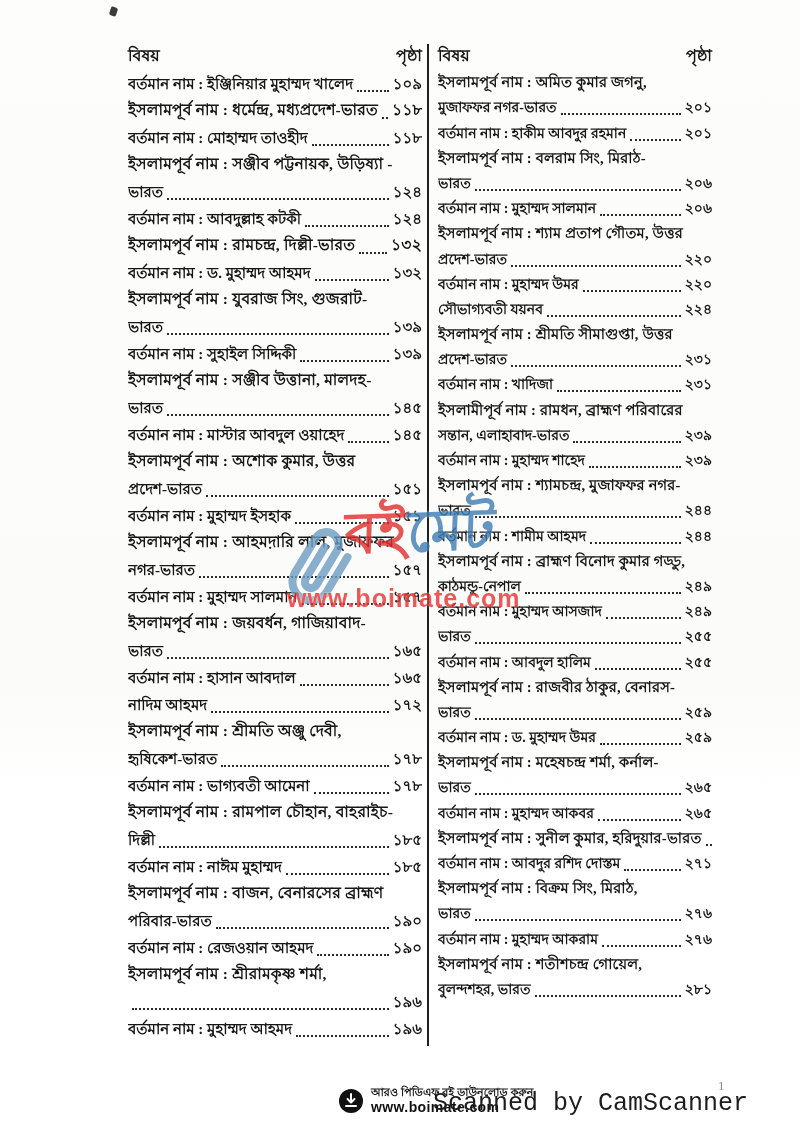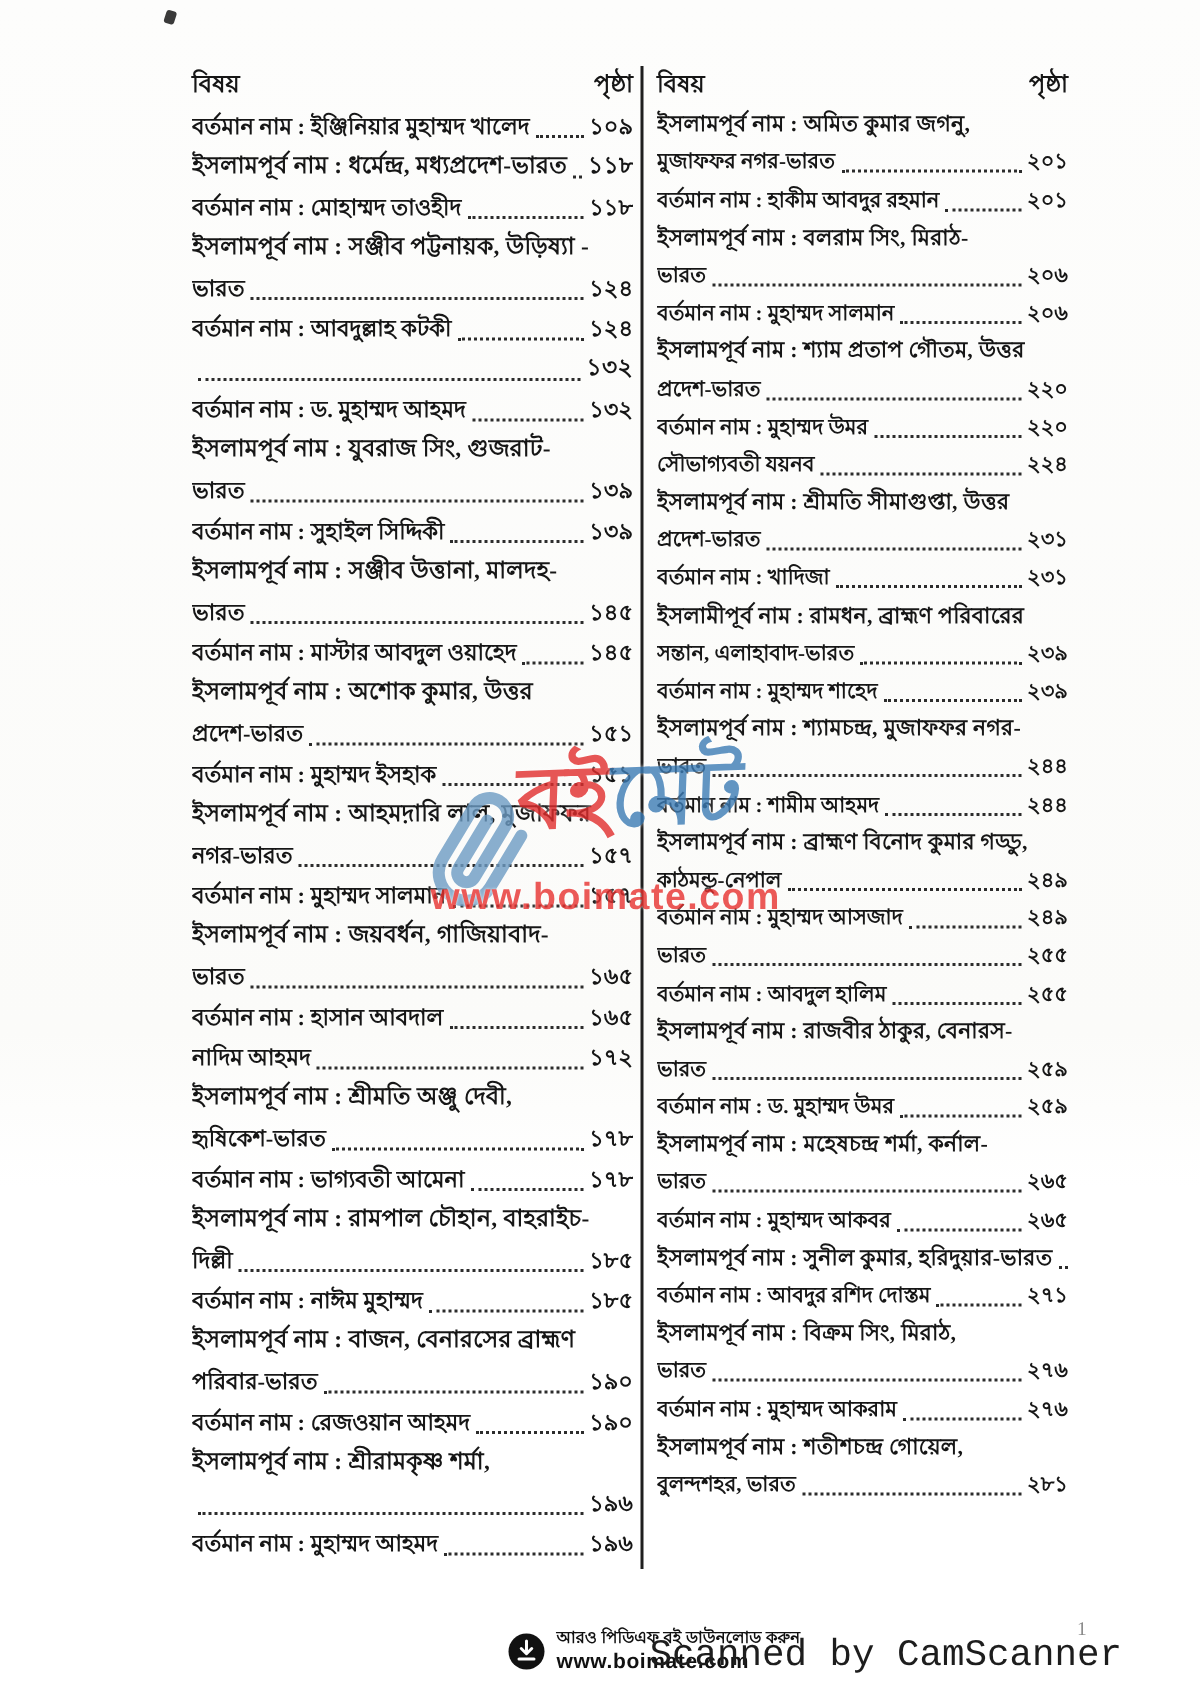--- a/index.html
+++ b/index.html
@@ -82,20 +82,21 @@
           <span class="row-text">ভারত</span>
           <span class="leader"></span>
           <span class="row-page">১২৪</span>
         </div>
         <div class="toc-row cur">
           <span class="row-text">বর্তমান নাম : আবদুল্লাহ কটকী</span>
           <span class="leader"></span>
           <span class="row-page">১২৪</span>
         </div>
         <div class="toc-row pre">
+          <span class="row-text">ইসলামপূর্ব নাম : রামচন্দ্র, দিল্লী-ভারত</span>
           <span class="leader"></span>
           <span class="row-page">১৩২</span>
         </div>
         <div class="toc-row cur">
           <span class="row-text">বর্তমান নাম : ড. মুহাম্মদ আহমদ</span>
           <span class="leader"></span>
           <span class="row-page">১৩২</span>
         </div>
         <div class="toc-row pre nopage">
           <span class="row-text">ইসলামপূর্ব নাম : যুবরাজ সিং, গুজরাট-</span>

